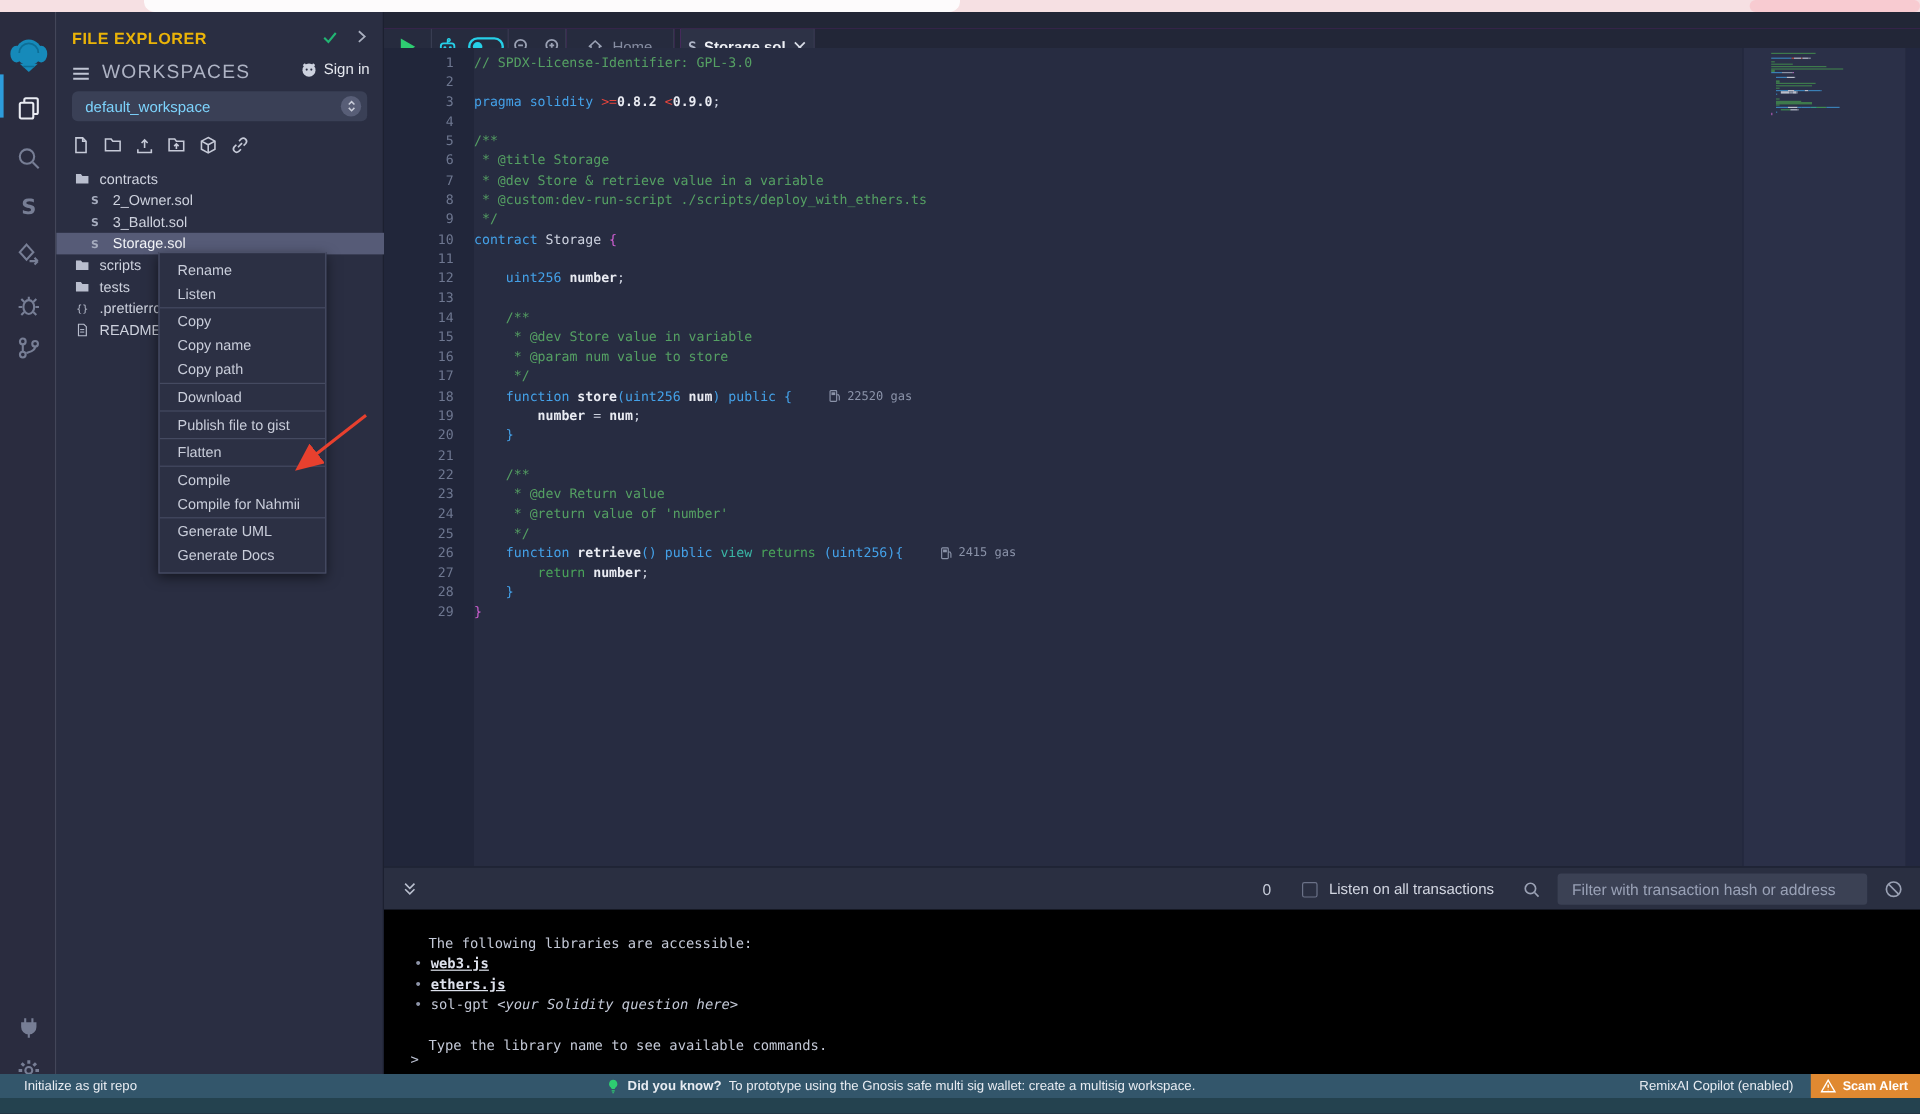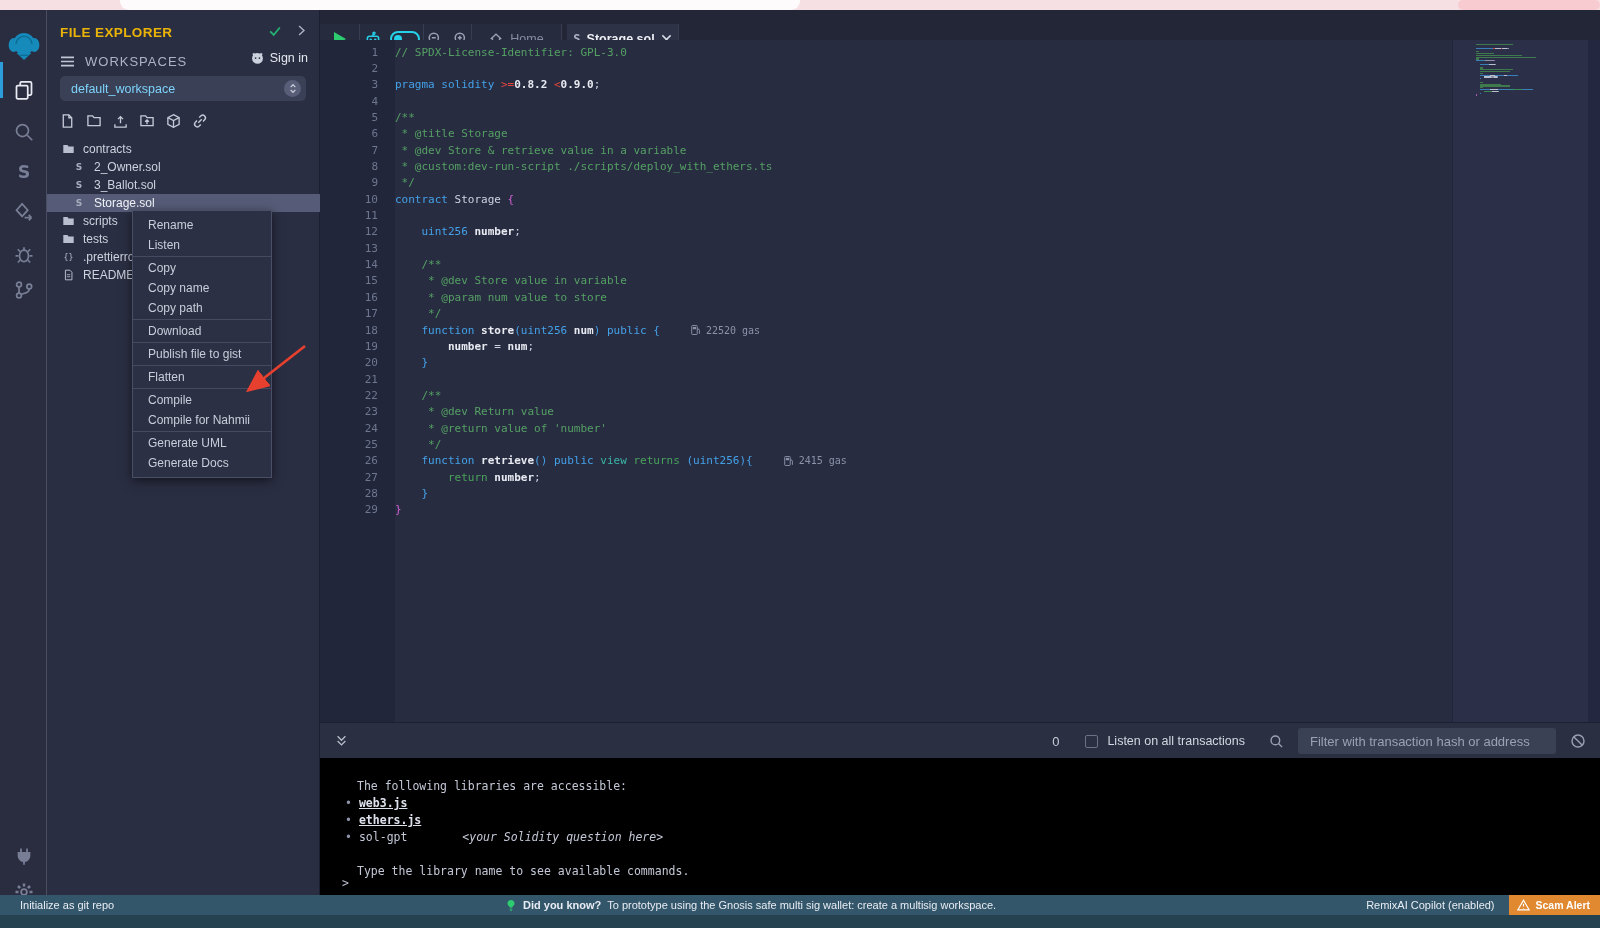--- a/index.html
+++ b/index.html
@@ -18,21 +18,21 @@
   #rail-indicator { position:absolute; left:0; top:52px; width:3px; height:36px; background:#2d9cdb; }
 
   
   #explorer { left:47px; top:10px; width:273px; height:885px; background:#2a2e42; border-right:1px solid #1c2030; }
   #explorer-title-row { position:absolute; left:0; top:8px; width:273px; height:28px; display:flex; align-items:center; }
   #explorer-title { margin-left:13px; font-size:13.5px; font-weight:bold; letter-spacing:.4px; color:#eab308; }
   #explorer-check { position:absolute; left:221px; top:6px; color:#22b573; }
   #explorer-chevron { position:absolute; left:248px; top:6px; color:#aab0c0; }
   #workspaces-row { position:absolute; left:0; top:40px; width:273px; height:22px; display:flex; align-items:center; }
   #hamburger { margin-left:13px; color:#c0c5d4; }
-  #workspaces-label { margin-left:10px; font-size:13px; letter-spacing:1px; color:#aeb3c4; }
+  #workspaces-label { margin-left:10px; font-size:16px; letter-spacing:1px; color:#aeb3c4; }
   #sign-in { position:absolute; right:12px; top:1px; display:flex; align-items:center; gap:5px; color:#e4e7ee; font-size:12.5px; cursor:pointer; }
   #workspace-select { position:absolute; left:13px; top:66px; width:246px; height:25px; background:#3a4056; border-radius:5px; display:flex; align-items:center; cursor:pointer; }
   #workspace-select .wsname { margin-left:11px; font-size:12.5px; color:#7dd3fc; }
   #workspace-select .wsbadge { position:absolute; right:5px; top:4px; width:17px; height:17px; border-radius:50%; background:#585e77; color:#c9cdda; display:flex; align-items:center; justify-content:center; }
   #fe-toolbar { position:absolute; left:13px; top:103px; display:flex; gap:11px; color:#c6cad8; }
   #fe-toolbar .fe-tool { cursor:pointer; }
   #file-tree { position:absolute; left:0; top:130px; width:273px; }
   .tree-row { height:18px; display:flex; align-items:center; font-size:12px; color:#ced2de; cursor:pointer; position:relative; }
   .tree-row.selected { background:#565b77; color:#f2f4f8; }
   .tree-icon { display:inline-flex; width:14px; justify-content:center; color:#b9bece; }
@@ -81,21 +81,21 @@
   #listen-label { margin-left:9px; margin-right:24px; font-size:12.5px; color:#d3d7e2; }
   #term-search { margin-right:14px; }
   #filter-input { width:258px; height:26px; background:#3b4154; border:none; border-radius:3px; color:#dbe0ea; font-size:13px; padding-left:12px; outline:none; }
   #filter-input::placeholder { color:#99a1b6; }
   #ban-icon { margin-left:14px; }
   #terminal-body { left:320px; top:758px; width:1280px; height:137px; background:#000000; font-family:"DejaVu Sans Mono",monospace; font-size:11.5px; color:#c3c8d6; }
   .term-line { height:17px; line-height:17px; margin-left:37px; white-space:pre; }
   .term-line.bullet { margin-left:25px; }
   .term-line .dot { color:#8d94a8; margin-right:7px; }
   .term-link { color:#dde1ec; font-weight:bold; text-decoration:underline; cursor:pointer; }
-  .term-italic { font-style:italic;margin-left:48px; }
+  .term-italic { font-style:italic; }
   #term-prompt { position:absolute; left:22px; bottom:5px; color:#b9bfd0; }
 
   
   #statusbar { left:0; top:895px; width:1600px; height:20px; background:#33566b; display:flex; align-items:center; font-size:11px; color:#e8ecf2; }
   #status-left { margin-left:20px; }
   #status-tip { position:absolute; left:505px; display:flex; align-items:center; gap:6px; }
   #tip-bold { font-weight:bold; }
   #status-right { position:absolute; right:0; display:flex; align-items:center; height:20px; }
   #copilot-status { margin-right:14px; }
   #scam-alert { height:20px; padding:0 10px 0 8px; background:#e08931; display:flex; align-items:center; gap:6px; font-size:10.5px; font-weight:bold; color:#fff; cursor:pointer; }

